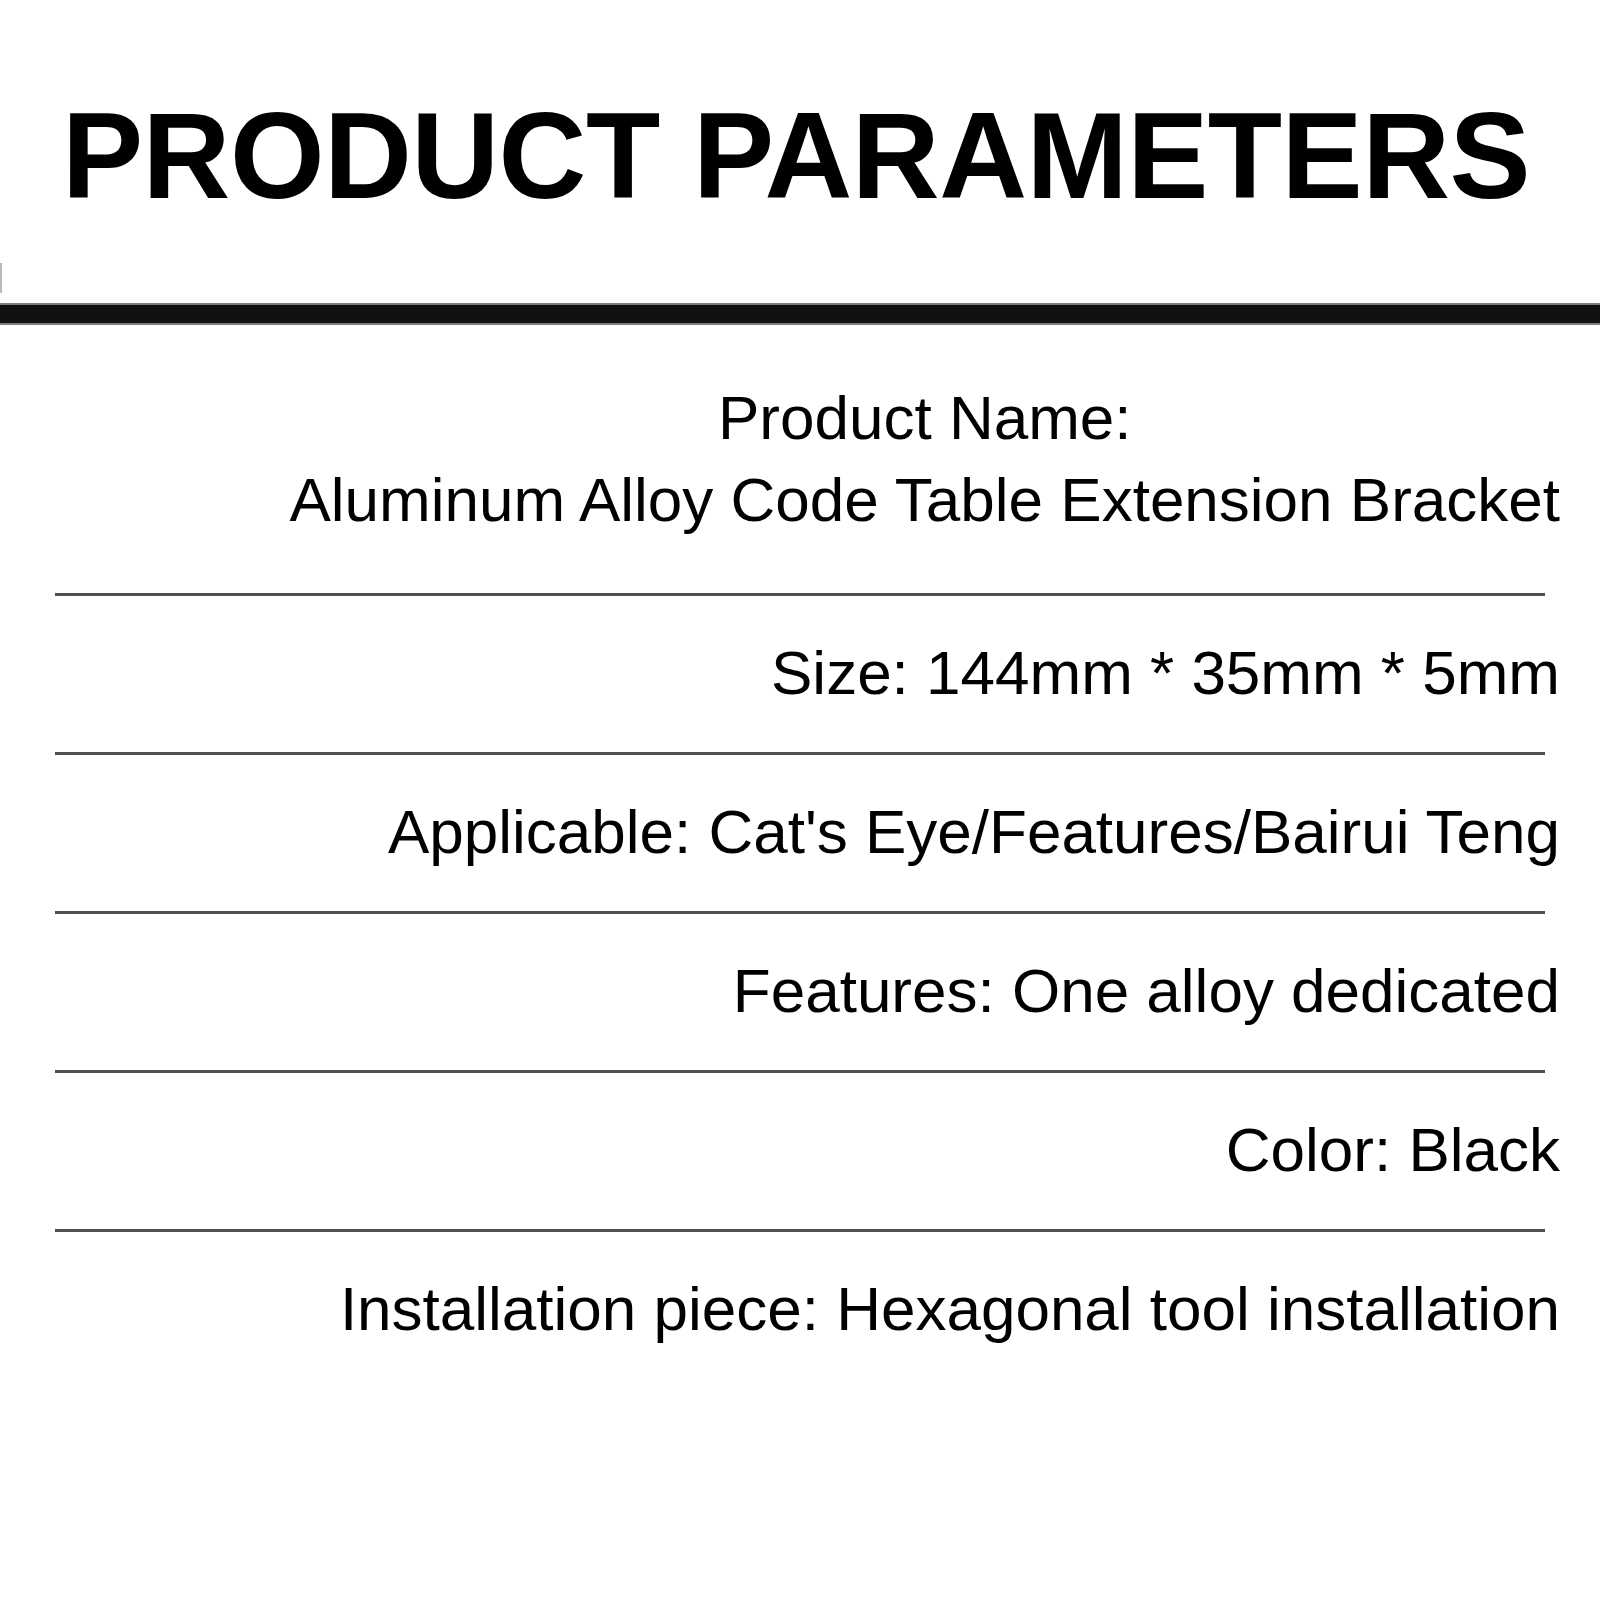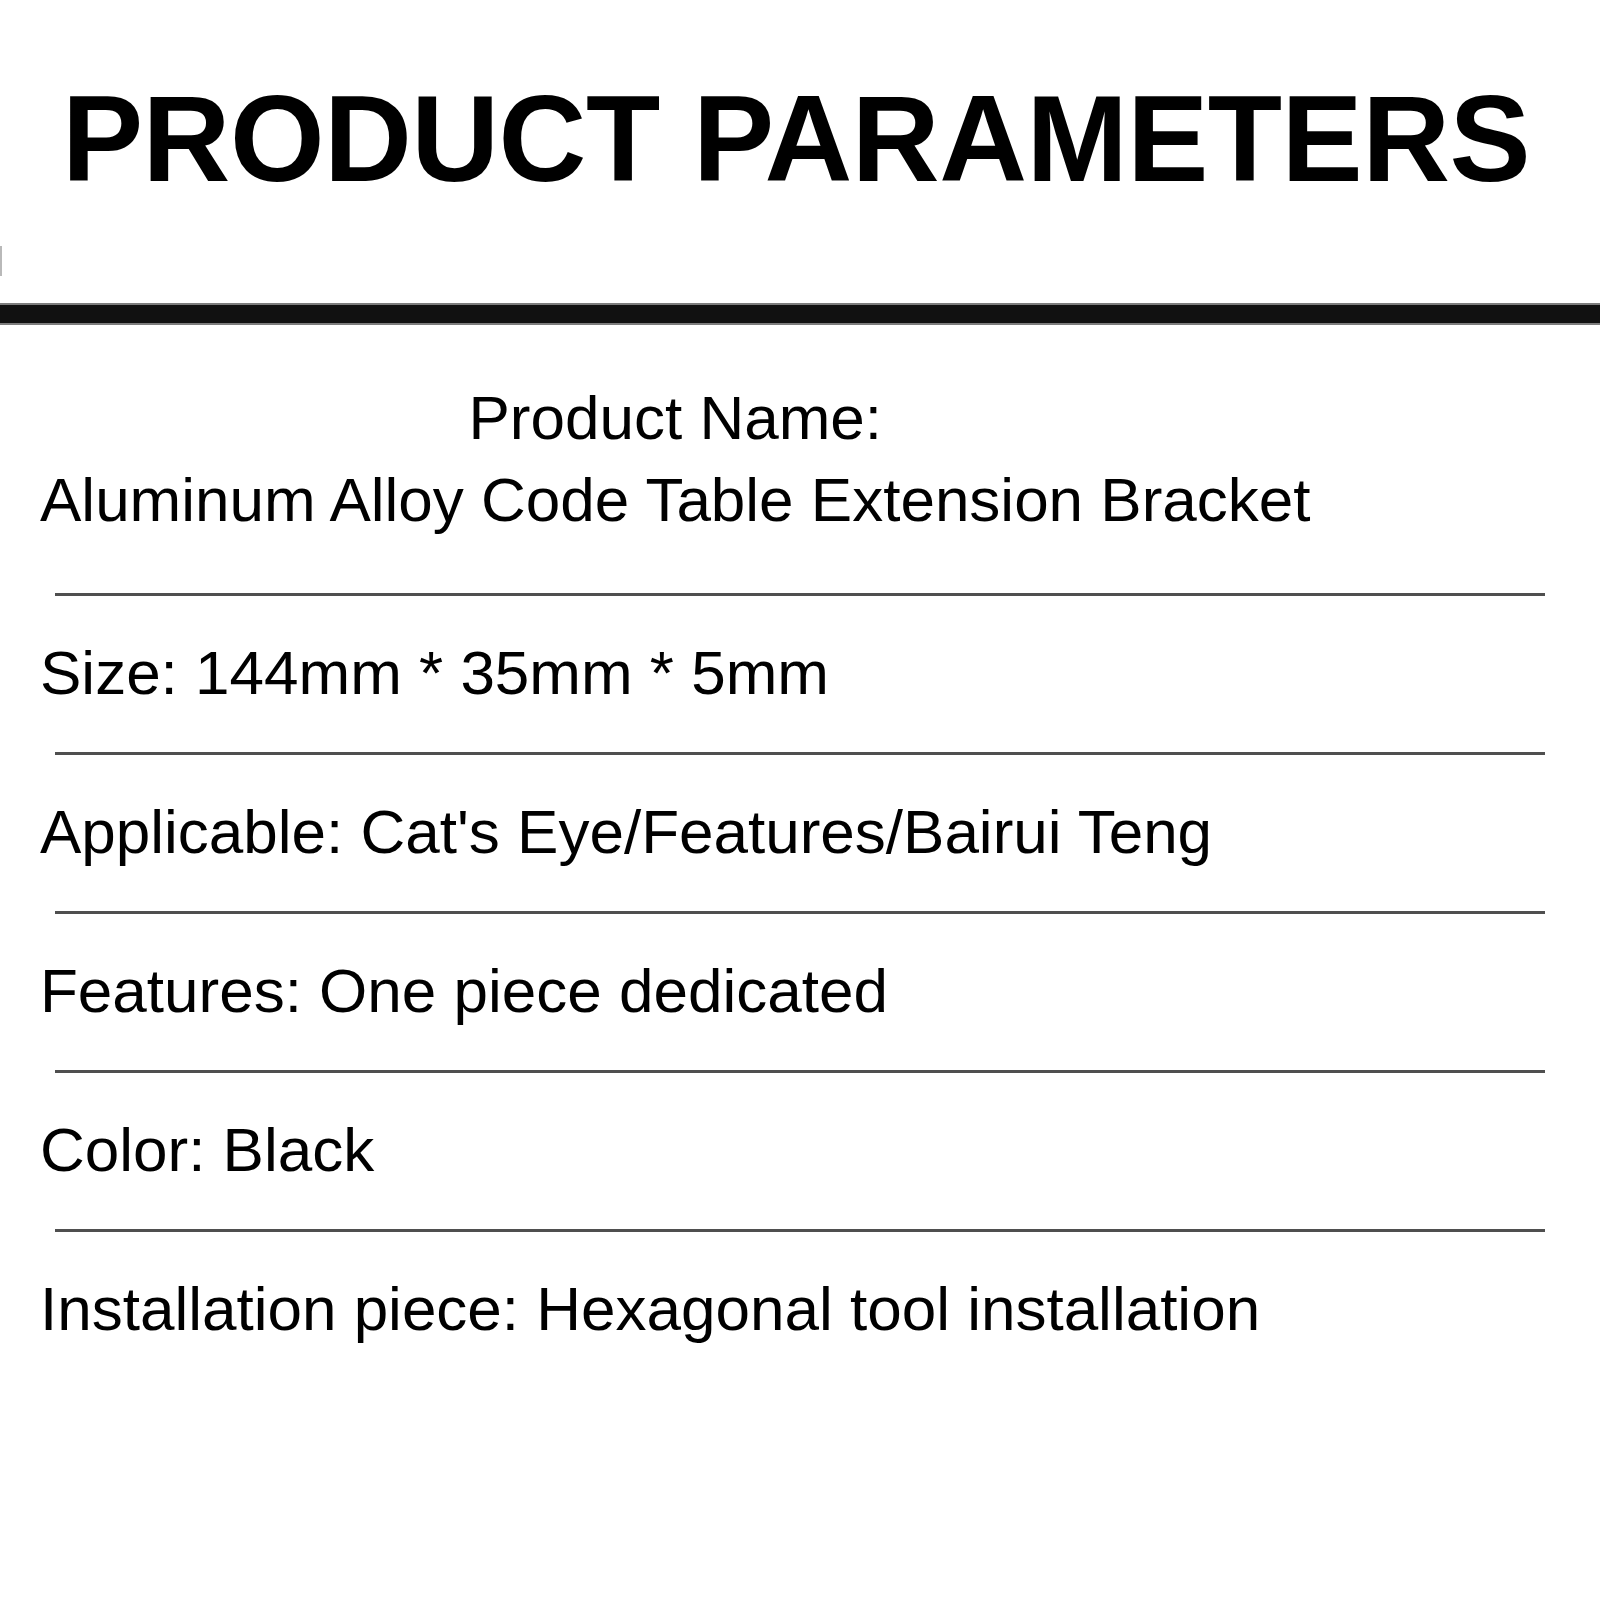--- a/index.html
+++ b/index.html
@@ -22,21 +22,21 @@
     width: 1600px;
     height: 1600px;
     background: #ffffff;
     box-sizing: border-box;
   }
 
   
   .title-block {
     position: absolute;
     left: 0;
-    top: 0;
+    top: 17px;
     width: 1600px;
     height: 225px;
   }
 
   .page-title {
     position: absolute;
     left: 62px;
     top: 78px;
     width: 1472px;
     margin: 0;
@@ -82,21 +82,21 @@
     top: 325px;
     width: 1600px;
   }
 
   .spec-row {
     position: relative;
     width: 1600px;
     height: 159px;
     display: flex;
     align-items: center;
-    justify-content: flex-start;
+    justify-content: flex-end;
     box-sizing: border-box;
   }
 
   .spec-row.row-tall {
     height: 268px;
   }
 
   .spec-row + .spec-row::before {
     content: "";
     position: absolute;
@@ -140,21 +140,21 @@
 
     <div class="spec-row">
       <div class="spec-text">Size: 144mm * 35mm * 5mm</div>
     </div>
 
     <div class="spec-row">
       <div class="spec-text">Applicable: Cat's Eye/Features/Bairui Teng</div>
     </div>
 
     <div class="spec-row">
-      <div class="spec-text">Features: One piece dedicated</div>
+      <div class="spec-text">Features: One alloy dedicated</div>
     </div>
 
     <div class="spec-row">
       <div class="spec-text">Color: Black</div>
     </div>
 
     <div class="spec-row">
       <div class="spec-text">Installation piece: Hexagonal tool installation</div>
     </div>
 

